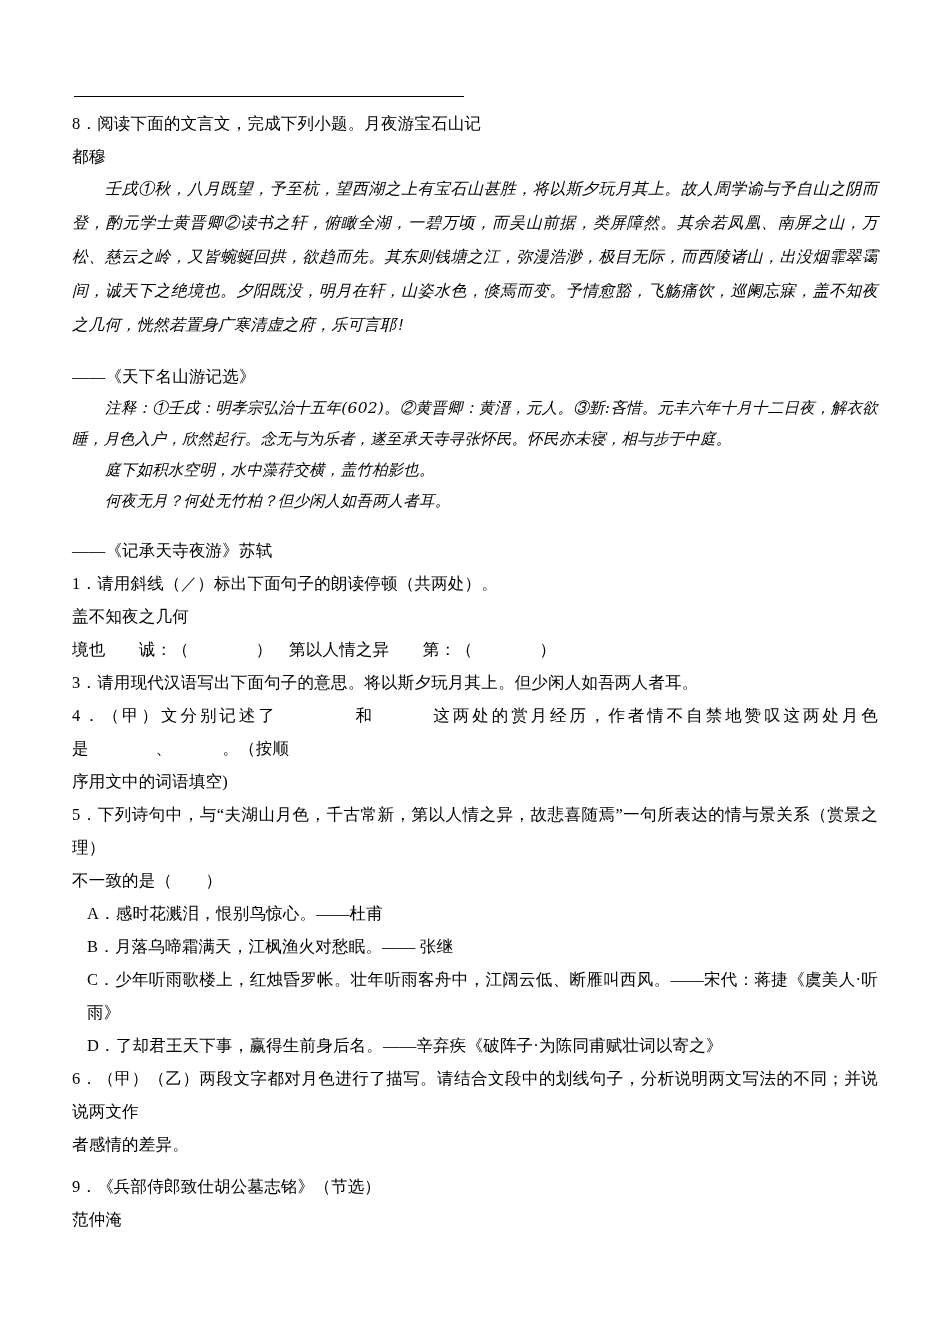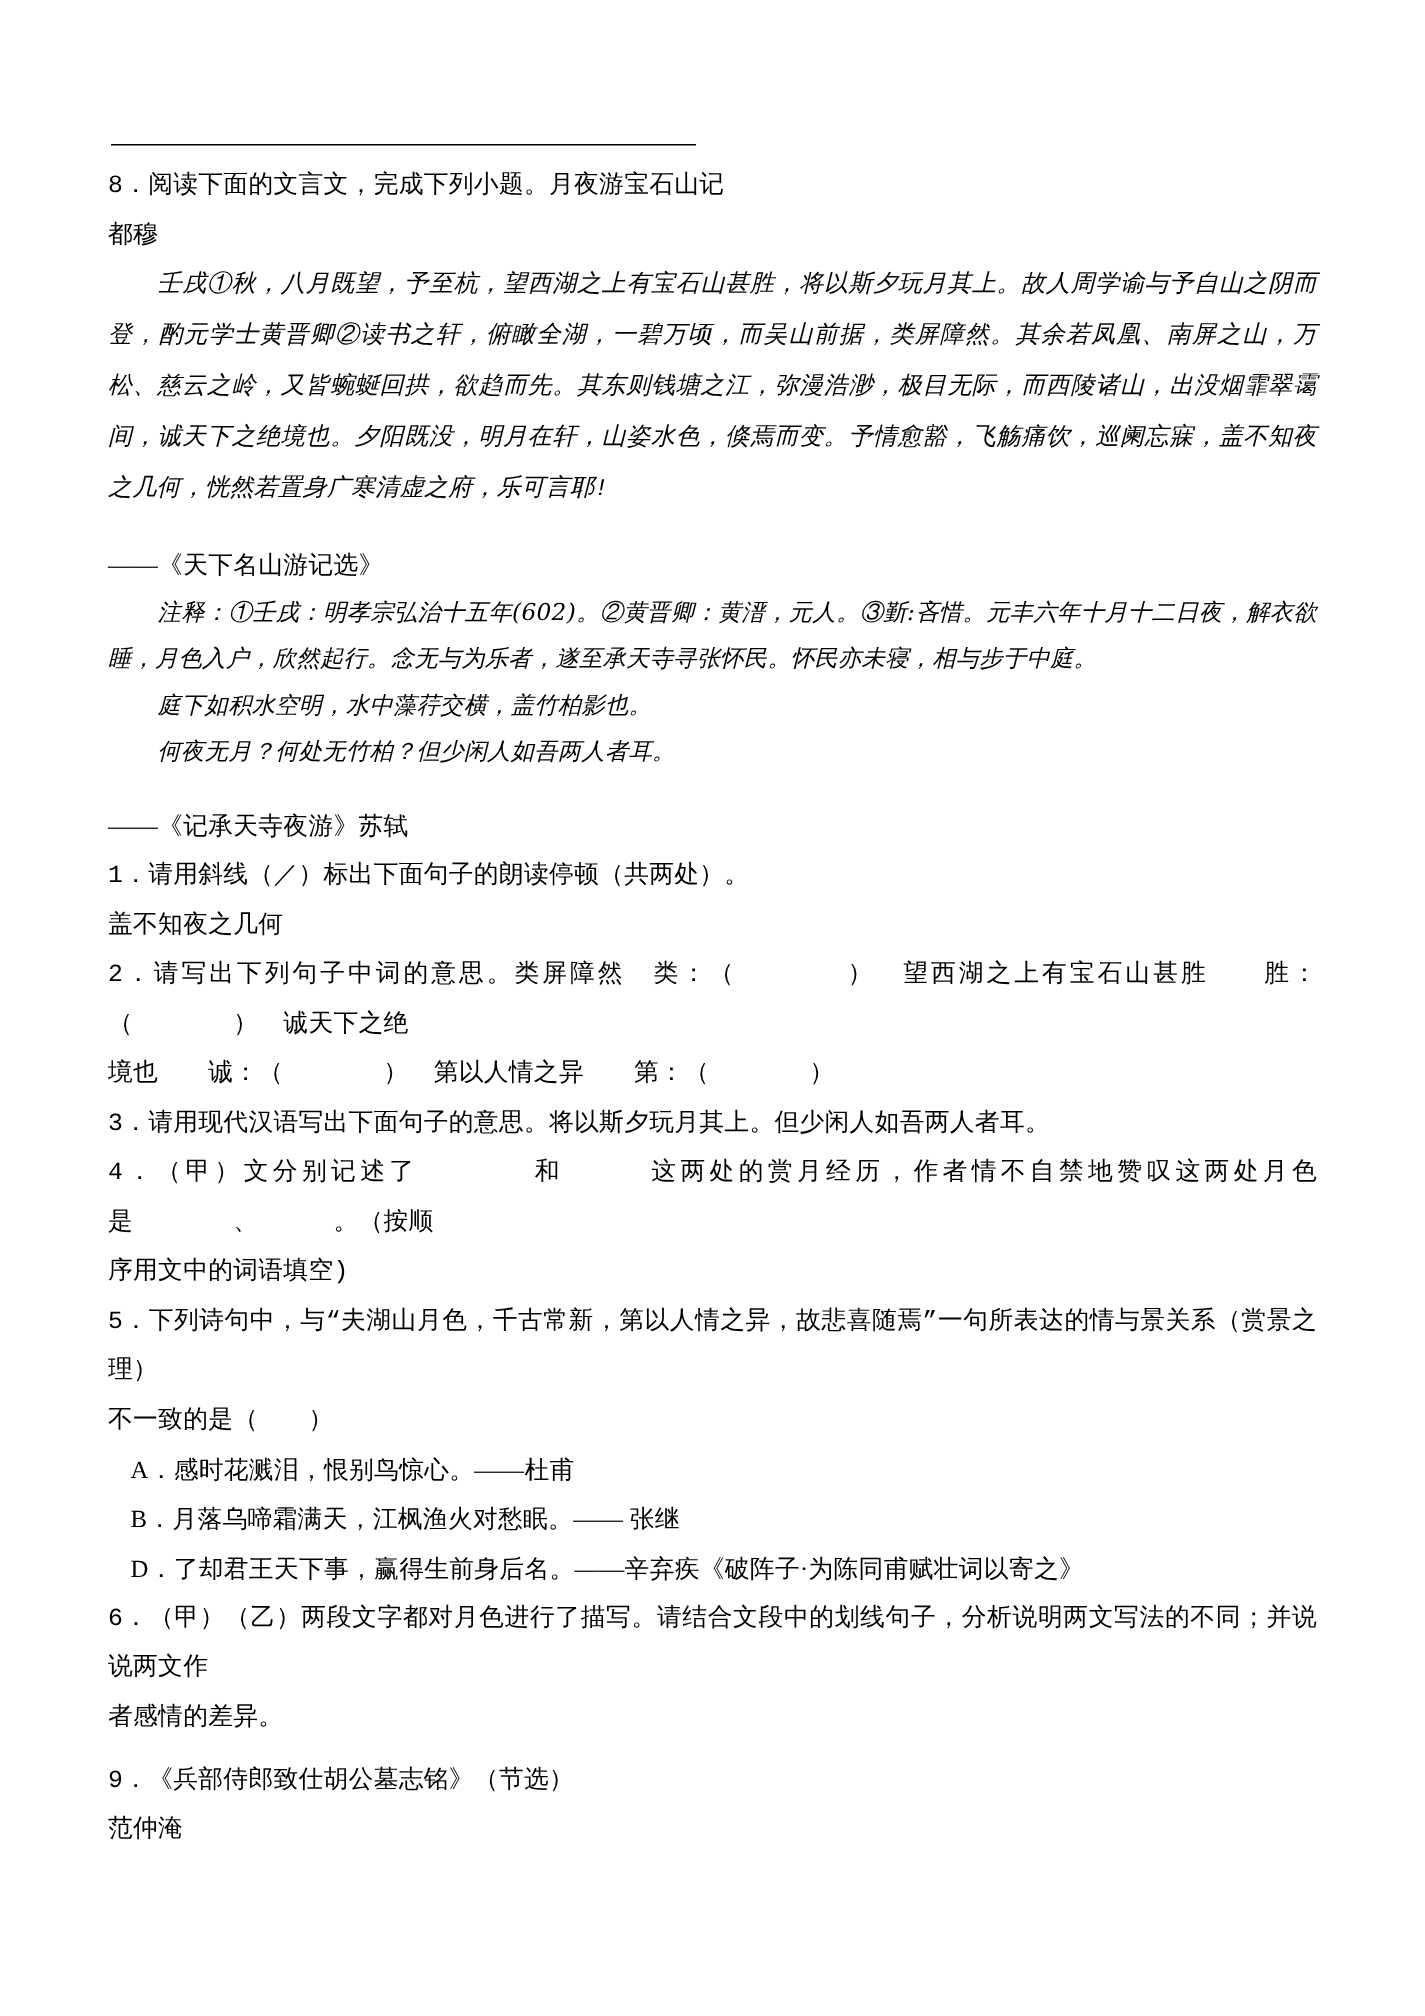--- a/index.html
+++ b/index.html
@@ -33,21 +33,20 @@
   p {
     margin: 0 0 0 0;
     font-size: 16.5px;
     line-height: 33px;
     letter-spacing: 0.2px;
     text-align: justify;
   }
   .q-line {
     font-size: 16.5px;
     line-height: 33px;
-    font-family: Liberation Mono, monospace;
   }
   .indent2 {
     text-indent: 33px;
   }
   .body-text {
     font-family: Liberation Mono, monospace;
     font-style: italic;
     font-size: 16px;
     line-height: 34px;
     text-align: justify;
@@ -91,33 +90,33 @@
 
   <p class="small-note indent2">庭下如积水空明，水中藻荇交横，盖竹柏影也。</p>
 
   <p class="small-note indent2">何夜无月？何处无竹柏？但少闲人如吾两人者耳。</p>
 
   <p class="src">——《记承天寺夜游》苏轼</p>
 
   <p class="q-line">1．请用斜线（／）标出下面句子的朗读停顿（共两处）。</p>
   <p class="q-line">盖不知夜之几何</p>
 
-  <p class="q-line">2．请写出下列句子中词的意思。类屏障然　类：（　　　　）　望西湖之上有宝石山甚胜　　胜：（　　　　）　诚天下之绝</p>
   <p class="q-line">境也　　诚：（　　　　）　第以人情之异　　第：（　　　　）</p>
 
   <p class="q-line">3．请用现代汉语写出下面句子的意思。将以斯夕玩月其上。但少闲人如吾两人者耳。</p>
 
   <p class="q-line">4．（甲）文分别记述了　　　　和　　　这两处的赏月经历，作者情不自禁地赞叹这两处月色是　　　　、　　　。（按顺</p>
   <p class="q-line">序用文中的词语填空)</p>
 
   <p class="q-line">5．下列诗句中，与“夫湖山月色，千古常新，第以人情之异，故悲喜随焉”一句所表达的情与景关系（赏景之理）</p>
   <p class="q-line">不一致的是（　　）</p>
 
   <p class="opt">A．感时花溅泪，恨别鸟惊心。——杜甫</p>
   <p class="opt">B．月落乌啼霜满天，江枫渔火对愁眠。—— 张继</p>
+  <p class="opt">C．少年听雨歌楼上，红烛昏罗帐。壮年听雨客舟中，江阔云低、断雁叫西风。——宋代：蒋捷《虞美人·听雨》</p>
   <p class="opt">D．了却君王天下事，赢得生前身后名。——辛弃疾《破阵子·为陈同甫赋壮词以寄之》</p>
 
   <p class="q-line">6．（甲）（乙）两段文字都对月色进行了描写。请结合文段中的划线句子，分析说明两文写法的不同；并说说两文作</p>
   <p class="q-line">者感情的差异。</p>
 
   <div class="spacer-md"></div>
 
   <p class="q-line">9．《兵部侍郎致仕胡公墓志铭》（节选）</p>
   <p class="q-line">范仲淹</p>
 

